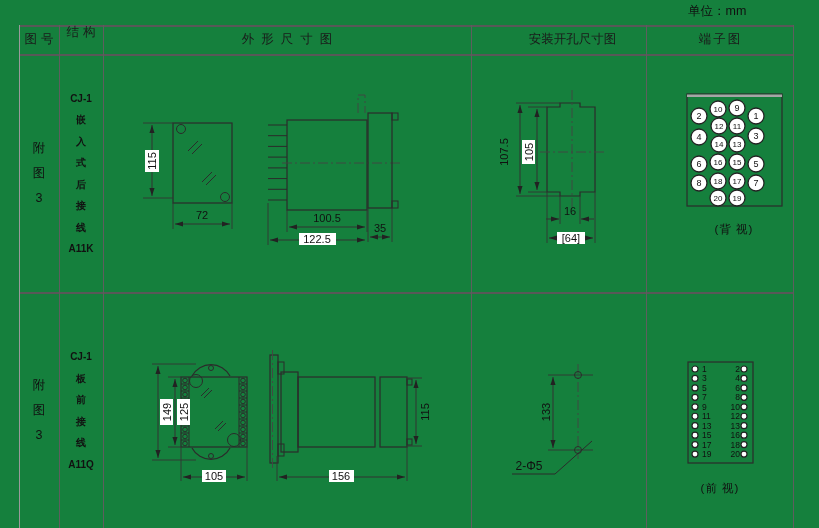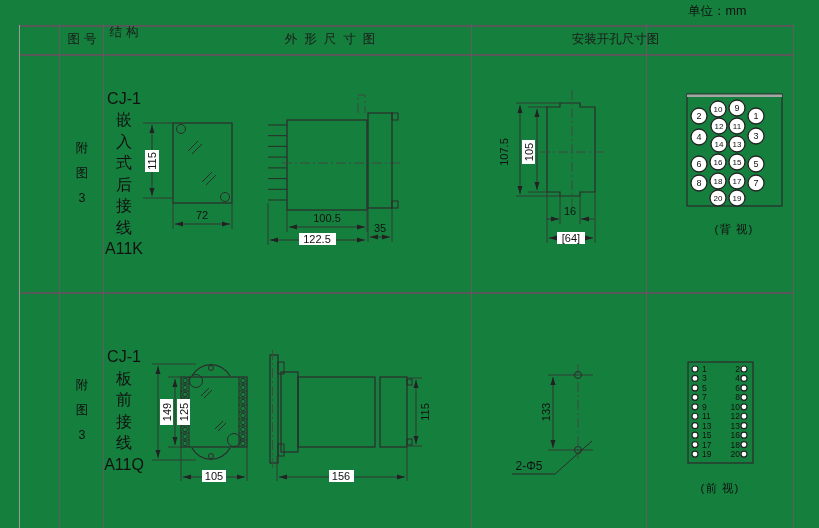--- a/index.html
+++ b/index.html
@@ -1,26 +1,26 @@
 <!DOCTYPE html>
 <html><head>
 <meta charset="utf-8">
 <style>
   html,body{margin:0;padding:0;background:#fff;}
   .page{position:relative;width:819px;height:528px;background:#15803d;overflow:hidden;
         font-family:"Liberation Sans","DejaVu Sans",sans-serif;color:#111;padding-left:28px;}
   .hline{position:absolute;background:#585858;height:2px;}
   .vline{position:absolute;background:#5e5e5e;width:1px;}
-  .cell{position:absolute;display:flex;align-items:center;justify-content:center;text-align:center;margin-left:43px;}
+  .cell{position:absolute;display:flex;align-items:center;justify-content:center;text-align:center;}
   .hdr{font-size:12.5px;color:#1a1a1a;}
   .sp7{letter-spacing:7px;text-indent:7px;}
   .sp4{letter-spacing:4px;text-indent:4px;}
   .sp2{letter-spacing:2px;text-indent:2px;}
   .vtext{white-space:pre-line;font-size:12.5px;line-height:25px;}
-  .stext{white-space:pre-line;font-size:16px;line-height:21.5px;}
+  .stext{white-space:pre-line;font-size:10px;line-height:21.5px;font-weight:bold;}
   .unit{position:absolute;left:688px;top:3px;font-size:12.5px;color:#111;}
   svg{position:absolute;overflow:visible;font-family:inherit;}
   .oline{fill:none;stroke:#2b2b2b;stroke-width:1.2;}
   .thin{fill:none;stroke:#2b2b2b;stroke-width:1;}
   .dim-l{fill:none;stroke:#333;stroke-width:1;}
   .ext{fill:none;stroke:#333;stroke-width:0.9;}
   .cl{fill:none;stroke:#444;stroke-width:0.9;stroke-dasharray:10 3 2 3;}
   .dimt{font-size:11px;fill:#111;}
   .cap{font-size:11.5px;fill:#111;letter-spacing:1px;}
   .wbg{fill:#fff;}
@@ -47,20 +47,21 @@
   <div class="vline" style="left:59px;top:25px;height:503px;"></div>
   <div class="vline" style="left:103px;top:25px;height:503px;"></div>
   <div class="vline" style="left:471px;top:25px;height:503px;"></div>
   <div class="vline" style="left:646px;top:25px;height:503px;"></div>
   <div class="vline" style="left:793px;top:25px;height:503px;"></div>
 
   <div class="cell hdr sp4" style="left:19px;top:25px;width:40px;height:29px;">图号</div>
   <div class="cell hdr sp4" style="left:59px;top:25px;width:44px;height:15px;">结构</div>
   <div class="cell hdr sp7" style="left:103px;top:25px;width:368px;height:29px;">外形尺寸图</div>
   <div class="cell hdr" style="left:485px;top:25px;width:175px;height:29px;">安装开孔尺寸图</div>
+  <div class="cell hdr sp2" style="left:646px;top:25px;width:147px;height:29px;">端子图</div>
 
   <div class="cell vtext" style="left:19px;top:55px;width:40px;height:237px;">附
 图
 3</div>
   <div class="cell stext" style="left:59px;top:55px;width:44px;height:237px;">CJ-1
 嵌
 入
 式
 后
 接

